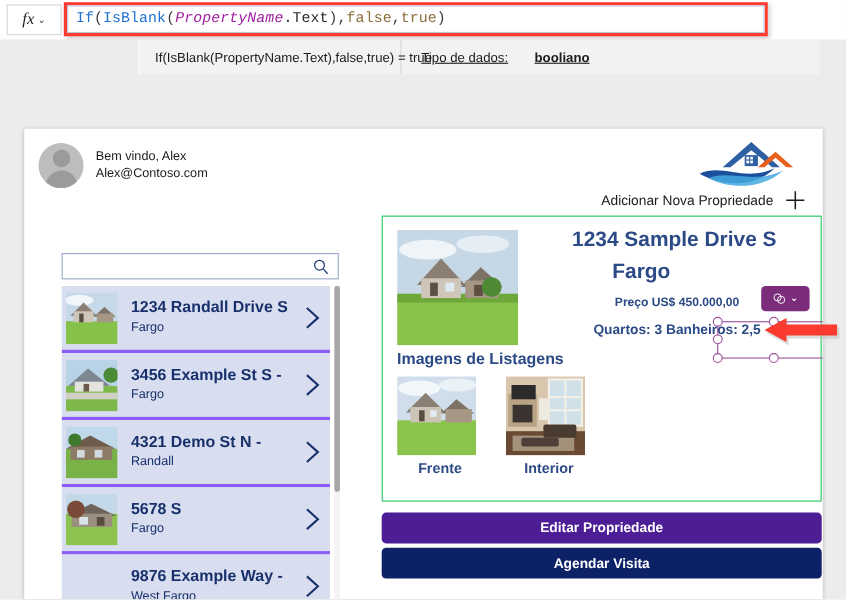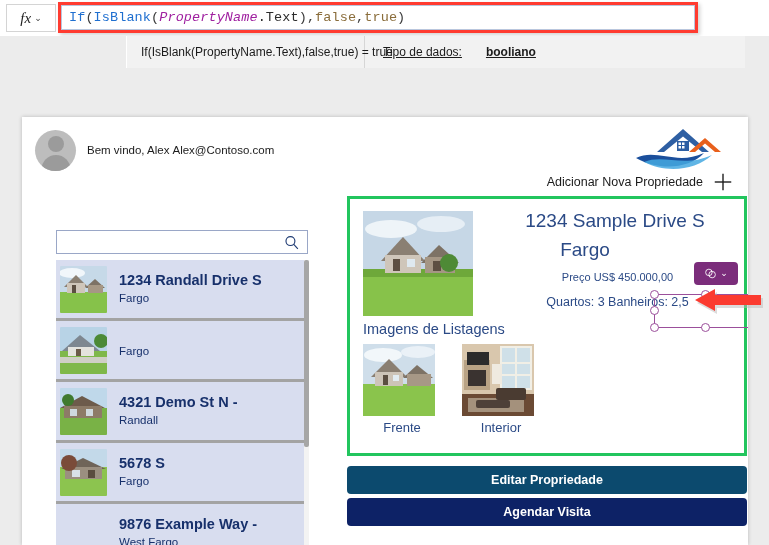--- a/index.html
+++ b/index.html
@@ -74,43 +74,43 @@
   .left-col{position:absolute;left:0;top:0;width:287px;height:428px;}
   .user-row{position:absolute;left:13px;top:13px;display:flex;align-items:center;gap:11px;}
   .avatar{
     width:41px;height:41px;border-radius:50%;background:#bdbdbd;
     position:relative;overflow:hidden;flex:none;
   }
   .avatar .head{position:absolute;left:50%;top:6px;transform:translateX(-50%);
     width:16px;height:16px;border-radius:50%;background:#9b9b9b;}
   .avatar .body{position:absolute;left:50%;top:25px;transform:translateX(-50%);
     width:29px;height:24px;border-radius:15px 15px 0 0;background:#9b9b9b;}
-  .user-text{display:flex;gap:3px;}
+  .user-text{display:flex;flex-direction:column;gap:3px;}
   .user-name{font-size:11.5px;color:#1b1b1b;line-height:1.1;}
   .user-mail{font-size:11.5px;color:#1b1b1b;line-height:1.1;}
 
   .search-box{
     position:absolute;left:34px;top:113px;width:252px;height:24px;
     border:1px solid #9aa7c7;background:#fff;box-sizing:border-box;
   }
   .search-icon{
     position:absolute;right:7px;top:3px;width:17px;height:17px;color:#1f3b73;
   }
   .search-input{
     position:absolute;left:5px;top:0;width:220px;height:22px;border:0;outline:0;
     font-size:12px;background:transparent;font-family:"Liberation Sans",sans-serif;
   }
 
   .gallery{
     position:absolute;left:34px;top:143px;width:253px;height:285px;
     overflow:hidden;background:#fff;
   }
   .g-item{
-    position:relative;width:292px;height:61px;background:#d8ddef;
-    border-bottom:3px solid #a3a3a3;box-sizing:border-box;
+    position:relative;width:244px;height:61px;background:#d8ddef;
+    border-bottom:3px solid #8b5cf6;box-sizing:border-box;
     display:flex;align-items:center;cursor:pointer;
   }
   .g-thumb{width:47px;height:47px;margin-left:4px;flex:none;overflow:hidden;border-radius:1px;}
   .g-thumb.empty{background:transparent;}
   .g-text{flex:1;margin-left:12px;min-width:0;}
   .g-title{font-size:14.5px;color:#17306b;font-weight:bold;line-height:1.15;white-space:nowrap;}
   .g-sub{font-size:11.5px;color:#17306b;line-height:1.25;margin-top:2px;white-space:nowrap;}
   .g-chev{
     width:22px;margin-right:5px;flex:none;color:#17306b;
     display:flex;align-items:center;justify-content:center;
@@ -127,21 +127,21 @@
   .logo{position:absolute;left:320px;top:6px;width:100px;height:48px;}
 
   .add-row{
     position:absolute;right:14px;top:54px;display:flex;align-items:center;gap:9px;cursor:pointer;
   }
   .add-label{font-size:12.5px;color:#1b1b1b;}
   .plus-icon{width:22px;height:22px;color:#1b1b1b;}
 
   .detail-card{
     position:absolute;left:38px;top:79px;width:400px;height:260px;
-    border:3px solid #22c55e;background:#fff;box-sizing:border-box;
+    border:1px solid #22c55e;background:#fff;box-sizing:border-box;font-weight:bold;
   }
   .d-mainimg{position:absolute;left:13px;top:12px;width:110px;height:105px;overflow:hidden;}
   .d-addr{
     position:absolute;left:140px;top:10px;width:250px;text-align:center;
     font-size:19px;color:#2b4a86;line-height:1.25;
   }
   .d-city{
     position:absolute;left:140px;top:39px;width:190px;text-align:center;
     font-size:19px;color:#2b4a86;line-height:1.25;
   }
@@ -179,21 +179,21 @@
     background:#7b2d7b;display:flex;align-items:center;justify-content:center;gap:3px;
     color:#fff;cursor:pointer;z-index:5;
   }
   .prop-chip .chev2{font-size:9px;line-height:1;}
 
   .btn{
     position:absolute;left:38px;width:400px;height:28px;border-radius:4px;
     display:flex;align-items:center;justify-content:center;
     font-size:12.5px;font-weight:bold;color:#ffffff;cursor:pointer;box-sizing:border-box;
   }
-  .btn-edit{top:349px;background:#0c4a6e;}
+  .btn-edit{top:349px;background:#4c1d95;}
   .btn-sched{top:381px;background:#0d2266;}
 
   
   .ann-arrow{position:absolute;left:694px;top:216px;width:72px;height:36px;pointer-events:none;}
 </style>
 </head>
 <body>
 
 <div class="app">
 
@@ -270,20 +270,21 @@
               <div class="g-thumb"><svg viewBox="0 0 47 47" width="47" height="47">
                   <rect width="47" height="24" fill="#b8d3e6"></rect>
                   <rect y="24" width="47" height="23" fill="#7fb84a"></rect>
                   <polygon points="2,24 20,8 40,24" fill="#7e8790"></polygon>
                   <rect x="8" y="20" width="26" height="9" fill="#e4e3de"></rect>
                   <rect x="0" y="30" width="47" height="6" fill="#cfcfc6"></rect>
                   <circle cx="41" cy="14" r="7" fill="#4b8a36"></circle>
                   <rect x="16" y="22" width="5" height="7" fill="#6b5a49"></rect>
                 </svg></div>
               <div class="g-text">
+                <div class="g-title">3456 Example St S -</div>
                 <div class="g-sub">Fargo</div>
               </div>
               <div class="g-chev">
                 <svg width="16" height="24" viewBox="0 0 16 24" fill="none" stroke="currentColor" stroke-width="1.9">
                   <polyline points="3,3 13,12 3,21"></polyline>
                 </svg>
               </div>
             </div>
             <div class="g-item">
               <div class="g-thumb"><svg viewBox="0 0 47 47" width="47" height="47">

